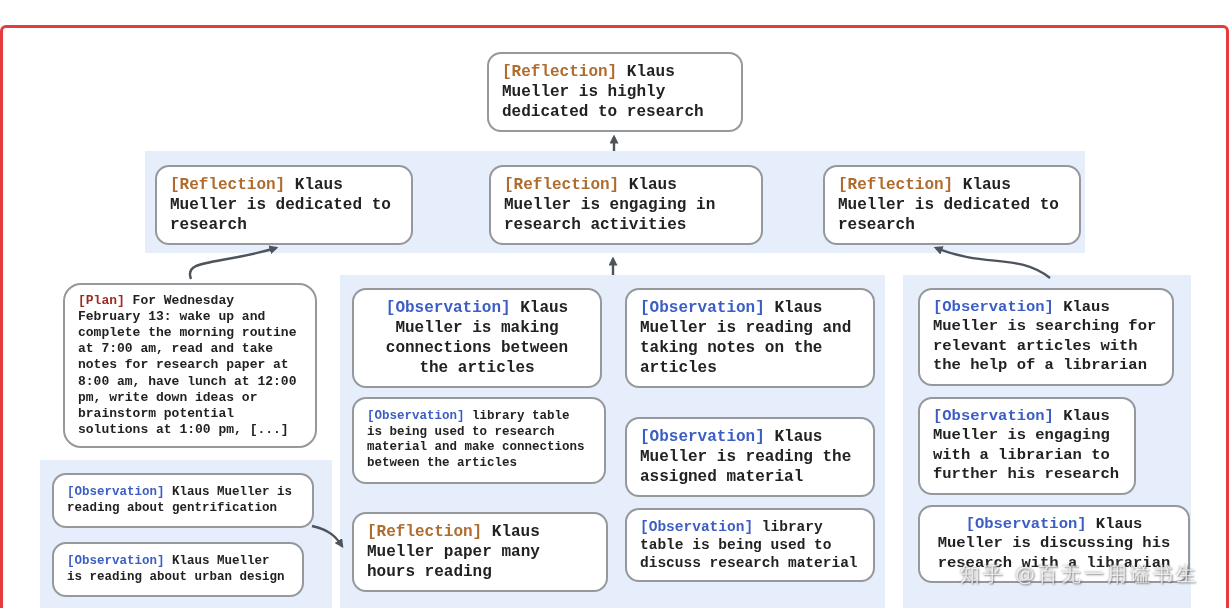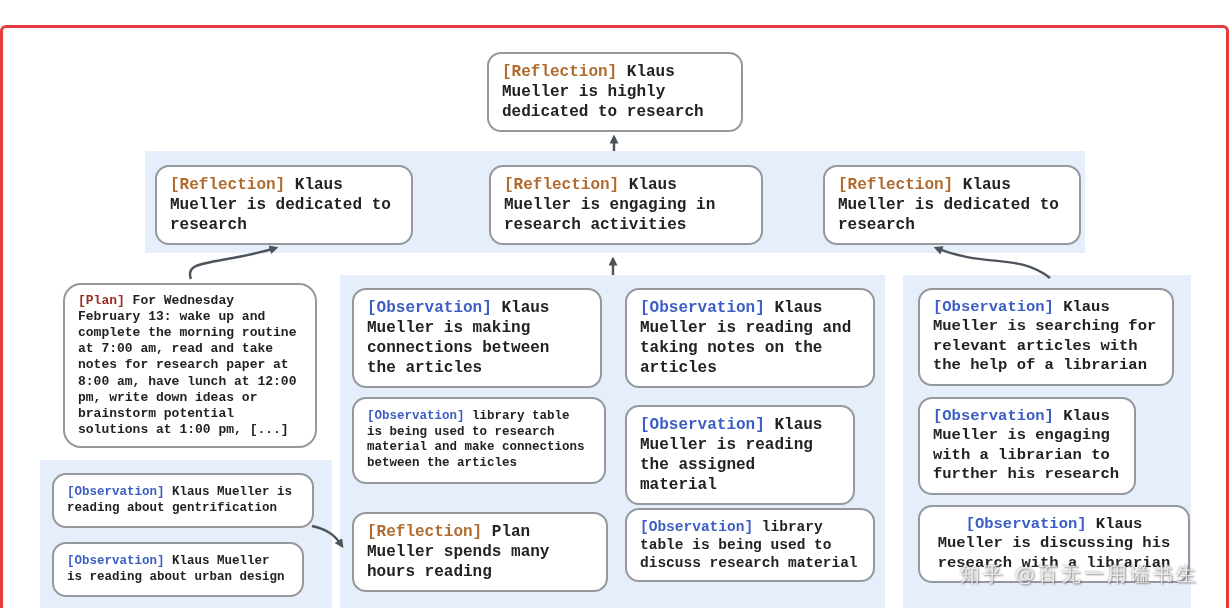--- a/index.html
+++ b/index.html
@@ -76,34 +76,34 @@
     <span class="tag tag-plan">[Plan]</span><span>For Wednesday February 13: wake up and complete the morning routine at 7:00 am, read and take notes for research paper at 8:00 am, have lunch at 12:00 pm, write down ideas or brainstorm potential solutions at 1:00 pm, [...]</span>
   </div>
 
   <div class="node fs125 pad10" style="left:52px;top:448px;width:262px;">
     <span class="tag tag-observation">[Observation]</span><span>Klaus Mueller is reading about gentrification</span>
   </div>
   <div class="node fs125 pad10" style="left:52px;top:517px;width:252px;">
     <span class="tag tag-observation">[Observation]</span><span>Klaus Mueller is reading about urban design</span>
   </div>
 
-  <div class="node" style="left:352px;top:263px;width:250px;">
+  <div class="node" style="left:352px;top:263px;width:250px;text-align:center;">
     <span class="tag tag-observation">[Observation]</span><span>Klaus Mueller is making connections between the articles</span>
   </div>
   <div class="node fs125 pad10" style="left:352px;top:372px;width:254px;">
     <span class="tag tag-observation">[Observation]</span><span>library table is being used to research material and make connections between the articles</span>
   </div>
   <div class="node" style="left:352px;top:487px;width:256px;">
-    <span class="tag tag-reflection">[Reflection]</span><span>Plan Mueller spends many hours reading</span>
+    <span class="tag tag-reflection">[Reflection]</span><span>Klaus Mueller paper many hours reading</span>
   </div>
 
   <div class="node" style="left:625px;top:263px;width:250px;">
     <span class="tag tag-observation">[Observation]</span><span>Klaus Mueller is reading and taking notes on the articles</span>
   </div>
-  <div class="node" style="left:625px;top:380px;width:230px;">
+  <div class="node" style="left:625px;top:392px;width:250px;">
     <span class="tag tag-observation">[Observation]</span><span>Klaus Mueller is reading the assigned material</span>
   </div>
   <div class="node fs145" style="left:625px;top:483px;width:250px;">
     <span class="tag tag-observation">[Observation]</span><span>library table is being used to discuss research material</span>
   </div>
 
   <div class="node fs155" style="left:918px;top:263px;width:256px;">
     <span class="tag tag-observation">[Observation]</span><span>Klaus Mueller is searching for relevant articles with the help of a librarian</span>
   </div>
   <div class="node fs155" style="left:918px;top:372px;width:218px;">

